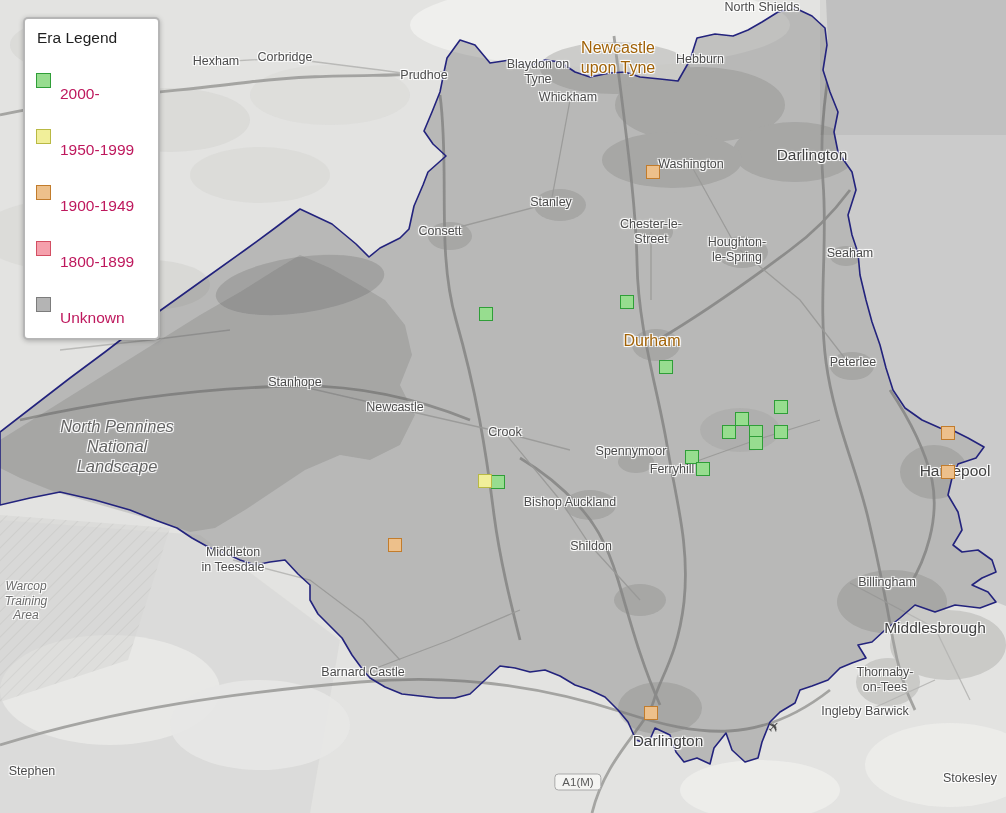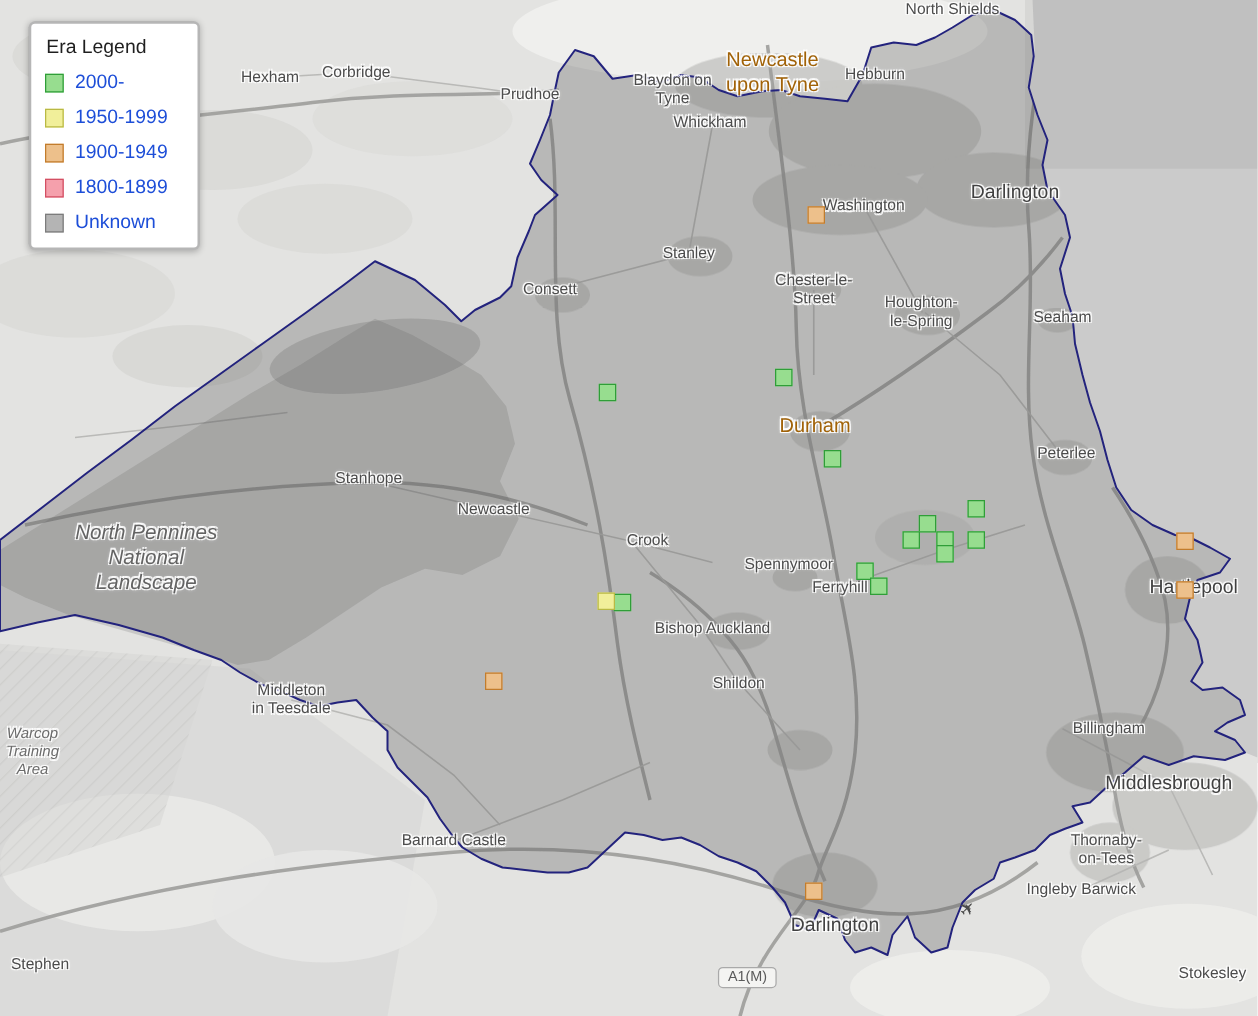--- a/index.html
+++ b/index.html
@@ -27,21 +27,21 @@
     transform:translate(-50%,-50%);border:1.5px solid;z-index:4;cursor:pointer;
   }
   #legend{
     position:absolute;left:23px;top:17px;width:112px;z-index:10;
     background:#ffffff;border:2px solid rgba(110,110,110,.5);border-radius:5px;
     padding:8px 10px 11px 11px;box-shadow:0 1px 5px rgba(0,0,0,.25);
   }
   #legend-title{font-size:15.5px;color:#1f1f1f;margin:2px 0 4px 1px;}
   .legend-row{display:flex;align-items:center;margin-top:10px;}
   .swatch{width:13px;height:13px;border:1.5px solid;flex:0 0 auto;margin-right:9px;}
-  .legend-label{font-size:15.5px;color:#1d4ed8;white-space:nowrap;}
+  .legend-label{font-size:15.5px;color:#be185d;white-space:nowrap;margin-top:28px;}
   #road-badge{
     position:absolute;transform:translate(-50%,-50%);z-index:2;
     background:#f4f4f2;border:1.5px solid #a9a9a9;border-radius:4px;
     padding:1px 7px 2px;font-size:11.5px;color:#5a5a5a;
   }
   #airport-icon{
     position:absolute;transform:translate(-50%,-50%) rotate(-45deg);
     font-size:15px;color:#4a4a4a;z-index:2;
   }
 </style>
@@ -178,21 +178,21 @@
       <div class="lbl town" style="left: 737px; top: 250px;">Houghton-
 le-Spring</div>
       <div class="lbl town" style="left: 850px; top: 254px;">Seaham</div>
       <div class="lbl city-xl" style="left: 652px; top: 341px;">Durham</div>
       <div class="lbl town" style="left: 853px; top: 363px;">Peterlee</div>
       <div class="lbl town" style="left: 295px; top: 383px;">Stanhope</div>
       <div class="lbl town" style="left: 395px; top: 408px;">Newcastle</div>
       <div class="lbl area" style="left: 117px; top: 446px;">North Pennines
 National
 Landscape</div>
-      <div class="lbl town" style="left: 518px; top: 433px;">Crook</div>
+      <div class="lbl town" style="left: 505px; top: 433px;">Crook</div>
       <div class="lbl town" style="left: 631px; top: 452px;">Spennymoor</div>
       <div class="lbl town" style="left: 672px; top: 470px;">Ferryhill</div>
       <div class="lbl town" style="left: 570px; top: 503px;">Bishop Auckland</div>
       <div class="lbl town" style="left: 591px; top: 547px;">Shildon</div>
       <div class="lbl town" style="left: 233px; top: 560px;">Middleton
 in Teesdale</div>
       <div class="lbl area-sm" style="left: 26px; top: 601px;">Warcop
 Training
 Area</div>
       <div class="lbl city" style="left: 955px; top: 471px;">Hartlepool</div>
@@ -221,21 +221,21 @@
       <div class="marker" style="left: 729px; top: 432px; background: rgb(151, 221, 143); border-color: rgb(47, 158, 56);"></div>
       <div class="marker" style="left: 756px; top: 432px; background: rgb(151, 221, 143); border-color: rgb(47, 158, 56);"></div>
       <div class="marker" style="left: 781px; top: 432px; background: rgb(151, 221, 143); border-color: rgb(47, 158, 56);"></div>
       <div class="marker" style="left: 756px; top: 443px; background: rgb(151, 221, 143); border-color: rgb(47, 158, 56);"></div>
       <div class="marker" style="left: 692px; top: 457px; background: rgb(151, 221, 143); border-color: rgb(47, 158, 56);"></div>
       <div class="marker" style="left: 703px; top: 469px; background: rgb(151, 221, 143); border-color: rgb(47, 158, 56);"></div>
       <div class="marker" style="left: 498px; top: 482px; background: rgb(151, 221, 143); border-color: rgb(47, 158, 56);"></div>
       <div class="marker" style="left: 485px; top: 481px; background: rgb(241, 239, 154); border-color: rgb(185, 185, 68);"></div>
     </div>
 
-  <div id="road-badge" style="left: 578px; top: 782px; margin-left: 20px;">A1(M)</div>
+  <div id="road-badge" style="left: 578px; top: 782px;">A1(M)</div>
 
   <div id="airport-icon" style="left: 774px; top: 727px;">✈</div>
 
   <div id="legend">
     <div id="legend-title">Era Legend</div>
     <div id="legend-items">
         <div class="legend-row">
           <span class="swatch" style="background: rgb(151, 221, 143); border-color: rgb(47, 158, 56);"></span>
           <span class="legend-label">2000-</span>
         </div>

